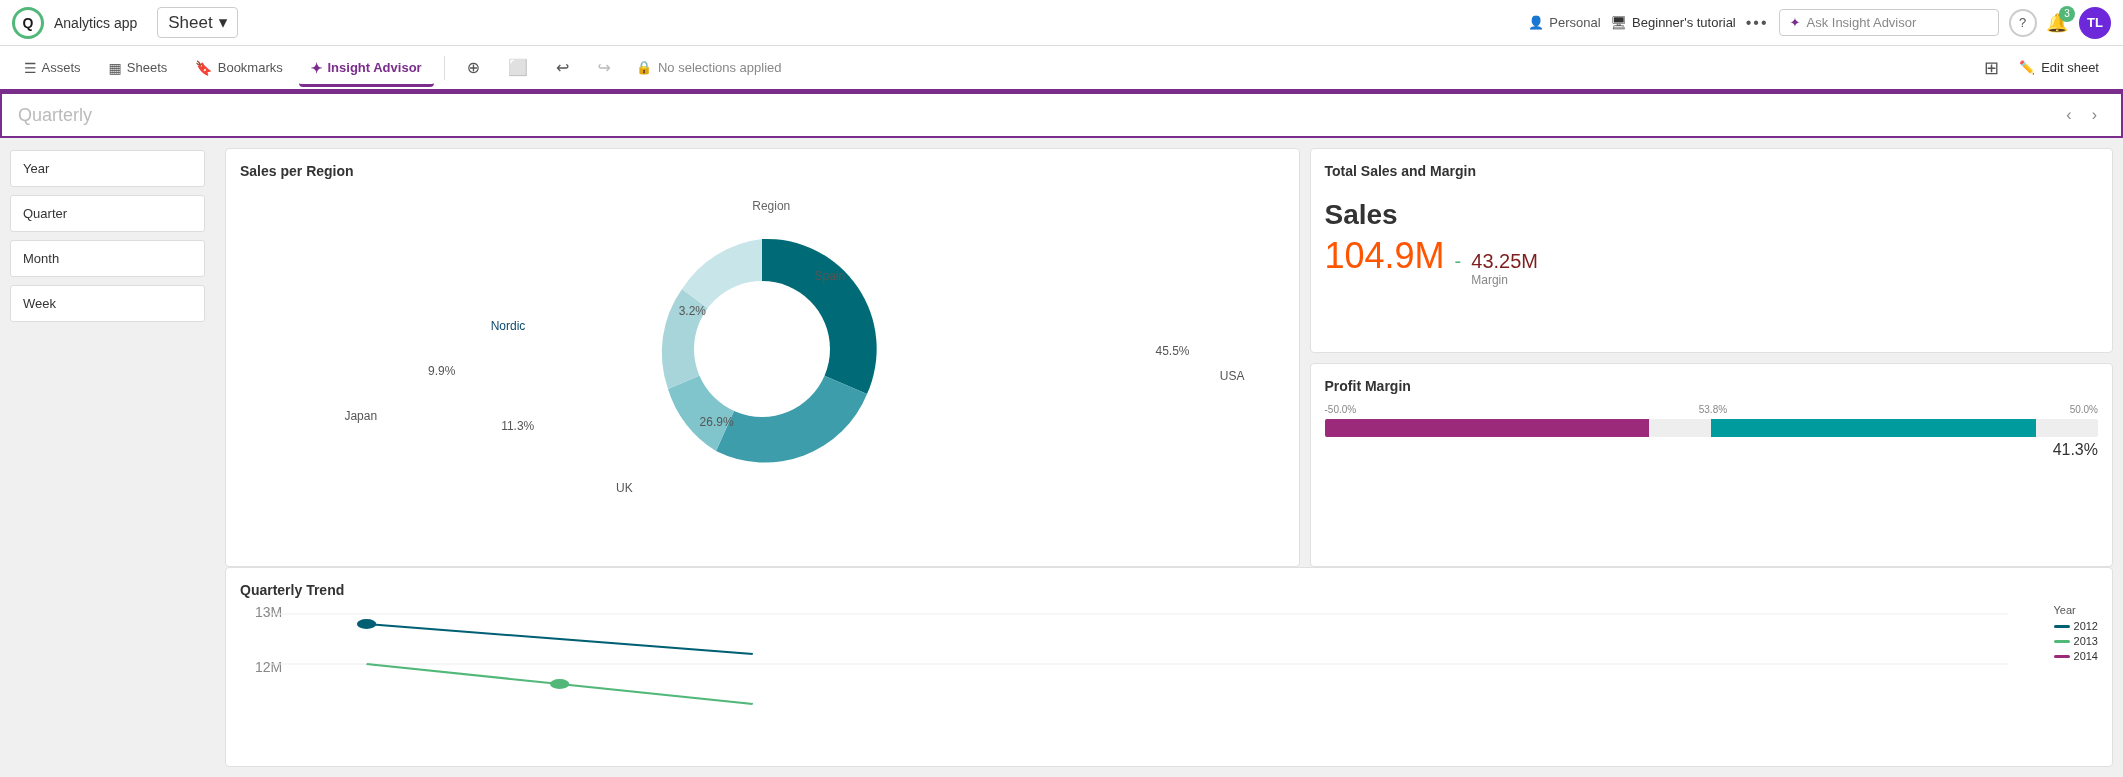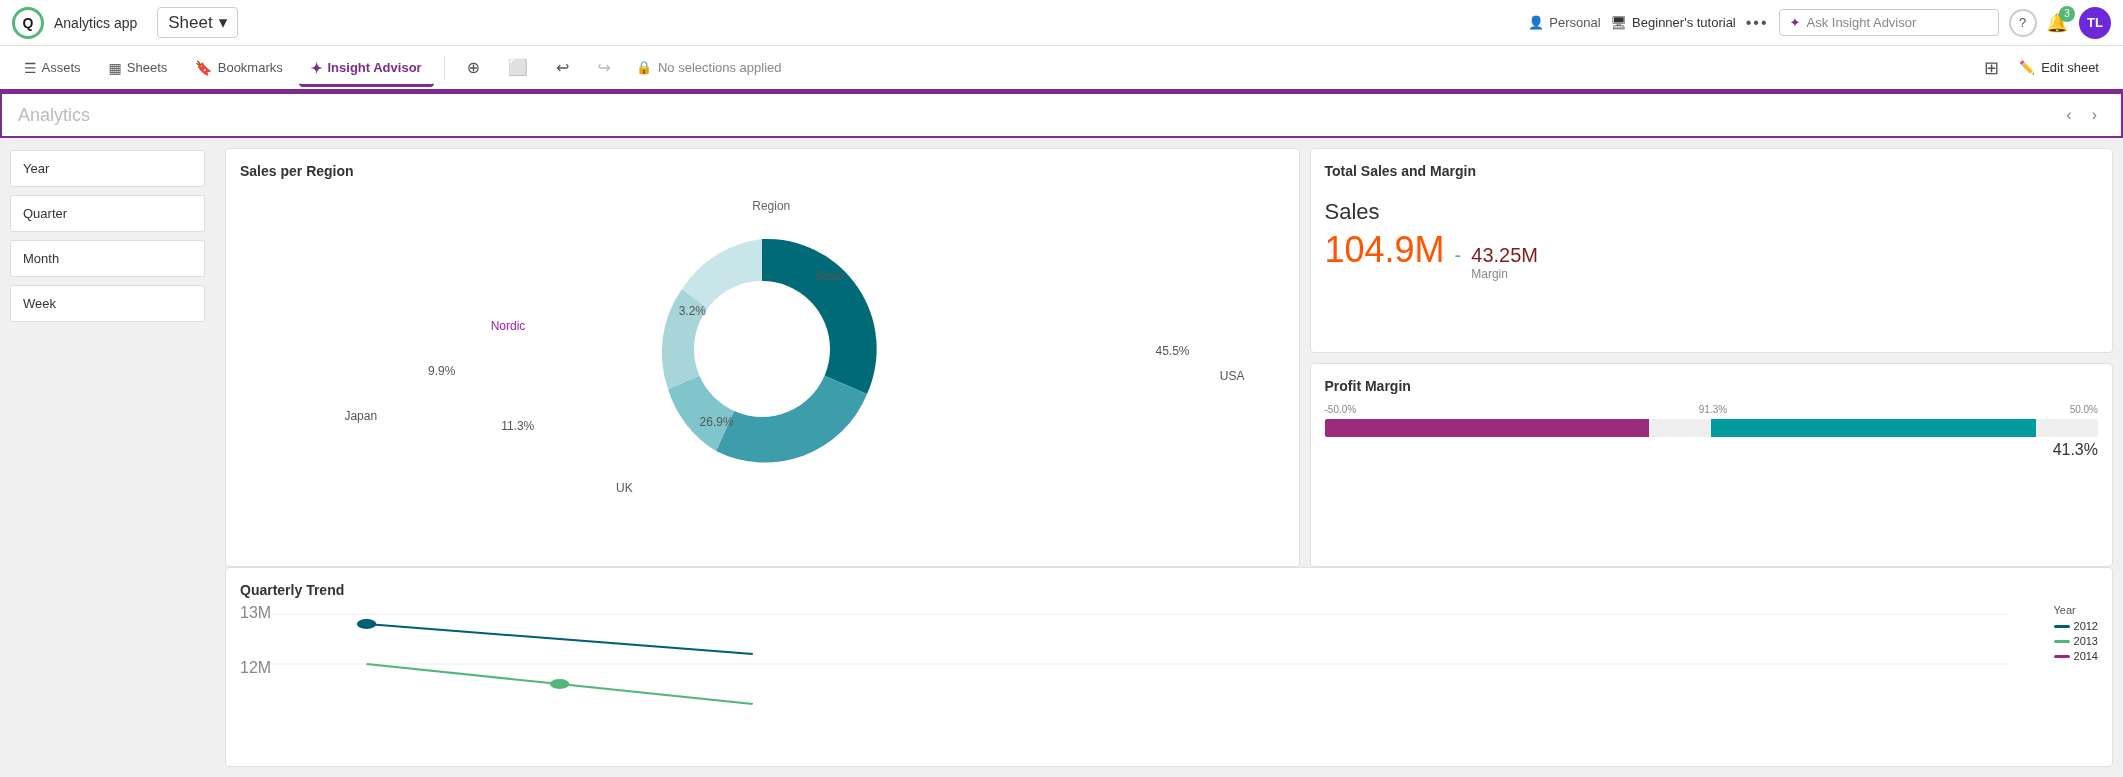--- a/index.html
+++ b/index.html
@@ -156,21 +156,21 @@
     .donut-container {
       display: flex;
       align-items: center;
       justify-content: center;
       position: relative;
       height: 320px;
     }
     .donut-svg { overflow: visible; }
 
     
-    .sales-label { font-size: 22px; color: #333; margin-top: 20px; font-weight: 400; }
+    .sales-label { font-size: 28px; color: #333; margin-top: 20px; font-weight: 700; }
     .sales-value { font-size: 36px; color: #ff5500; font-weight: 400; }
     .margin-value { font-size: 20px; color: #7f1d1d; }
     .margin-label { font-size: 12px; color: #888; }
     .dash-sep { color: #52b87a; font-size: 20px; }
 
     
     .profit-scale {
       display: flex;
       justify-content: space-between;
       font-size: 10px;
@@ -192,21 +192,21 @@
       position: relative;
     }
     .quarterly-title { font-size: 14px; font-weight: 600; color: #333; margin-bottom: 6px; }
     .trend-area { position: relative; height: 130px; }
 
     
     .legend { position: absolute; right: 0; top: 0; font-size: 11px; }
     .legend-item { display: flex; align-items: center; gap: 4px; margin-bottom: 3px; }
     .legend-dot { width: 16px; height: 3px; border-radius: 2px; }
 
-    .y-label { position: absolute; font-size: 16px; color: #888; left: 0; }
+    .y-label { position: absolute; font-size: 14px; color: #888; left: 15px; }
   </style>
 </head>
 <body>
 
 <div class="top-nav">
   <div class="qlik-logo">
     <div class="qlik-circle">Q</div>
   </div>
   <span class="app-name">Analytics app</span>
   <div class="sheet-selector">
@@ -273,21 +273,21 @@
   </div>
   <div class="sec-nav-spacer"></div>
   <div class="grid-view-btn">⊞</div>
   <div class="edit-sheet-btn">
     <span>✏️</span>
     <span>Edit sheet</span>
   </div>
 </div>
 
 <div class="breadcrumb-bar">
-  <span class="breadcrumb-title">Analytics</span>
+  <span class="breadcrumb-title">Quarterly</span>
   <div class="breadcrumb-spacer"></div>
   <div class="breadcrumb-nav">
     <div class="breadcrumb-nav-btn">‹</div>
     <div class="breadcrumb-nav-btn">›</div>
   </div>
 </div>
 
 <div class="main-content">
 
   <div class="left-sidebar">
@@ -309,21 +309,21 @@
     <div class="charts-row">
 
       <div class="card sales-region-card">
         <div class="card-title">Sales per Region</div>
         <div class="donut-container">
 
           <span style="position:absolute;top:10px;left:50%;transform:translateX(-10px);font-size:12px;color:#666;">Region</span>
 
           <span style="position:absolute;top:80px;left:55%;font-size:12px;color:#555;">Spain</span>
 
-          <span style="position:absolute;top:130px;left:24%;font-size:12px;color:#a21caf;">Nordic</span>
+          <span style="position:absolute;top:130px;left:24%;font-size:12px;color:#0c4a6e;">Nordic</span>
 
           <span style="position:absolute;top:220px;left:10%;font-size:12px;color:#555;">Japan</span>
 
           <span style="position:absolute;bottom:14px;left:36%;font-size:12px;color:#555;">UK</span>
 
           <span style="position:absolute;top:180px;right:40px;font-size:12px;color:#555;">USA</span>
 
           <svg class="donut-svg" width="280" height="280" viewBox="0 0 280 280">
 
             <path d="M140,140 L140,30 A110,110 0 0,1 245,185 Z" fill="#006b77"></path>
@@ -359,21 +359,21 @@
               <span class="margin-value">43.25M</span>
               <span class="margin-label">Margin</span>
             </div>
           </div>
         </div>
 
         <div class="card profit-card">
           <div class="card-title">Profit Margin</div>
           <div class="profit-scale">
             <span>-50.0%</span>
-            <span>91.3%</span>
+            <span>53.8%</span>
             <span>50.0%</span>
           </div>
           <div class="profit-bar-container">
 
             <div class="profit-bar-neg" style="width:42%;"></div>
 
             <div class="profit-bar-pos" style="left:50%;width:42%;"></div>
           </div>
           <div class="profit-percent">41.3%</div>
         </div>

